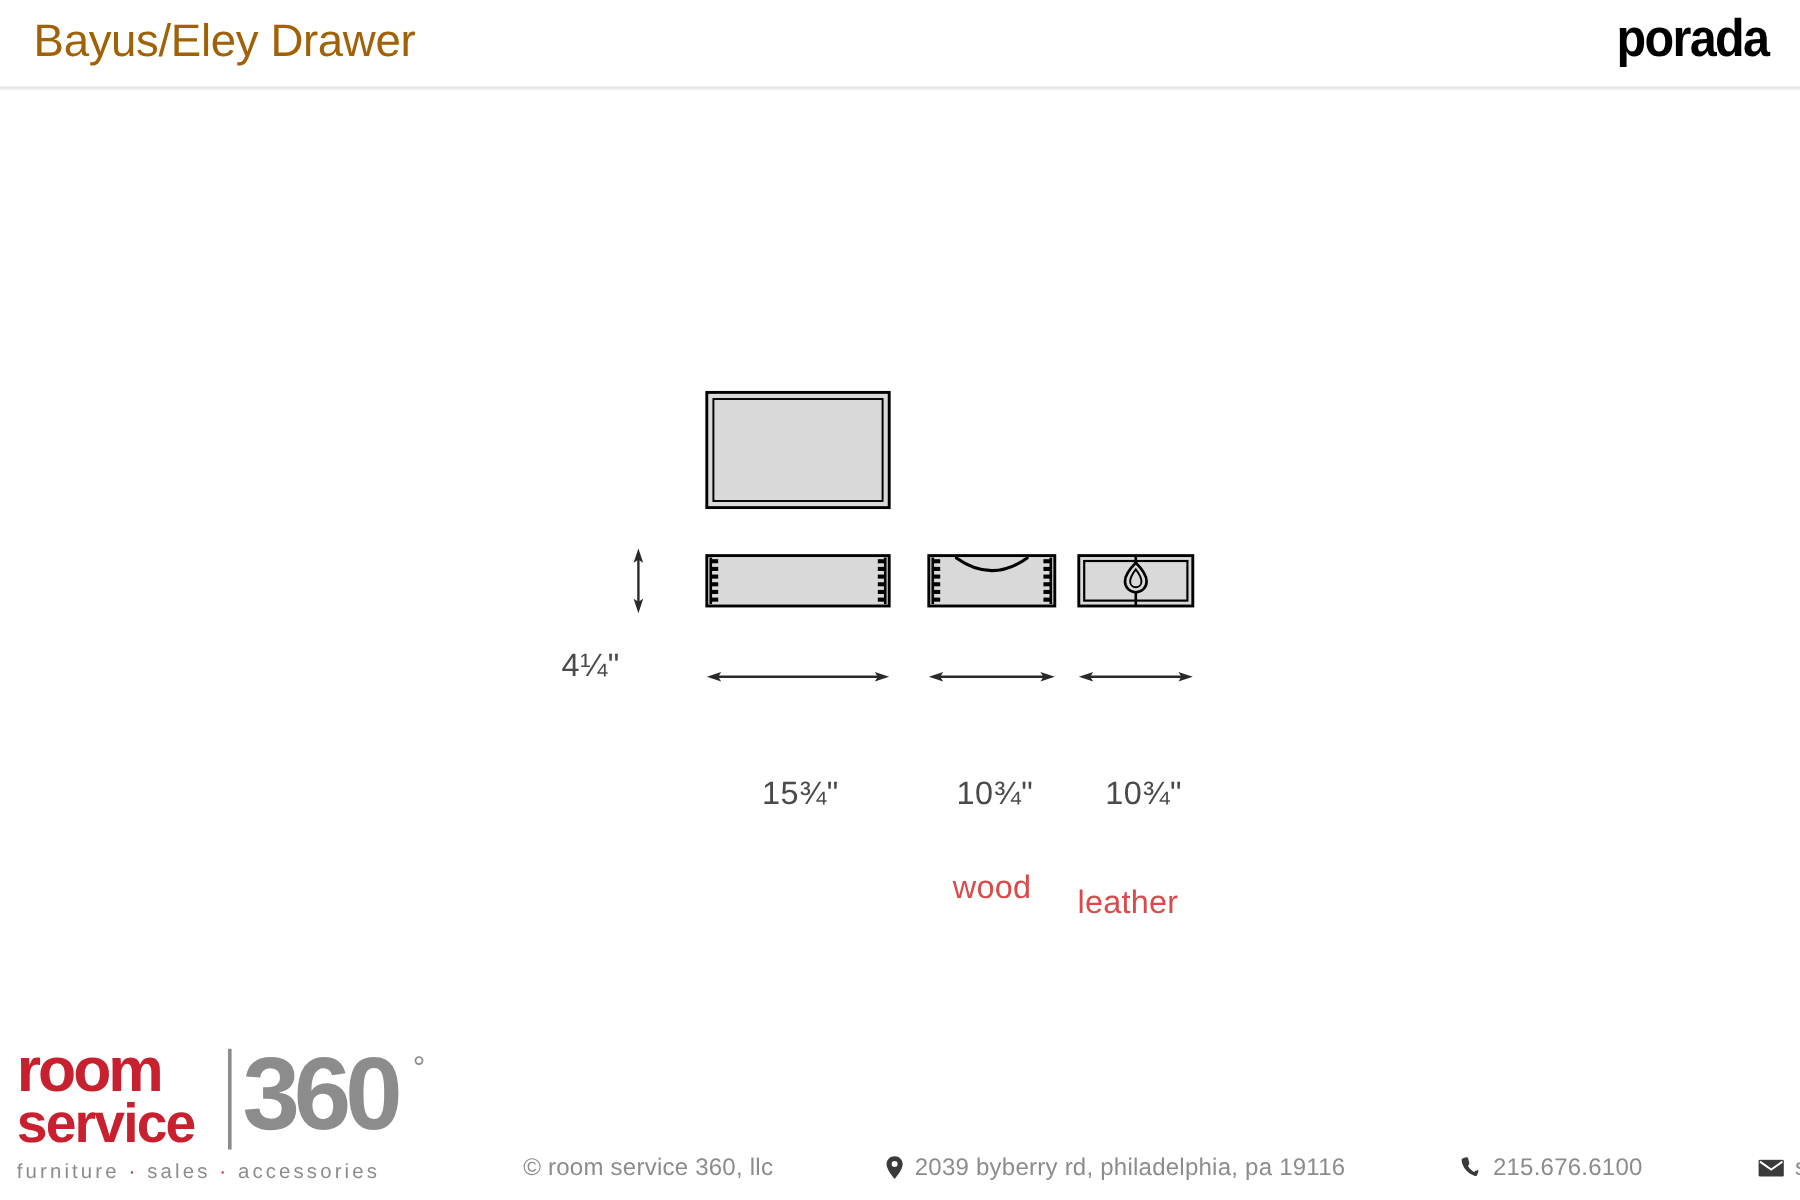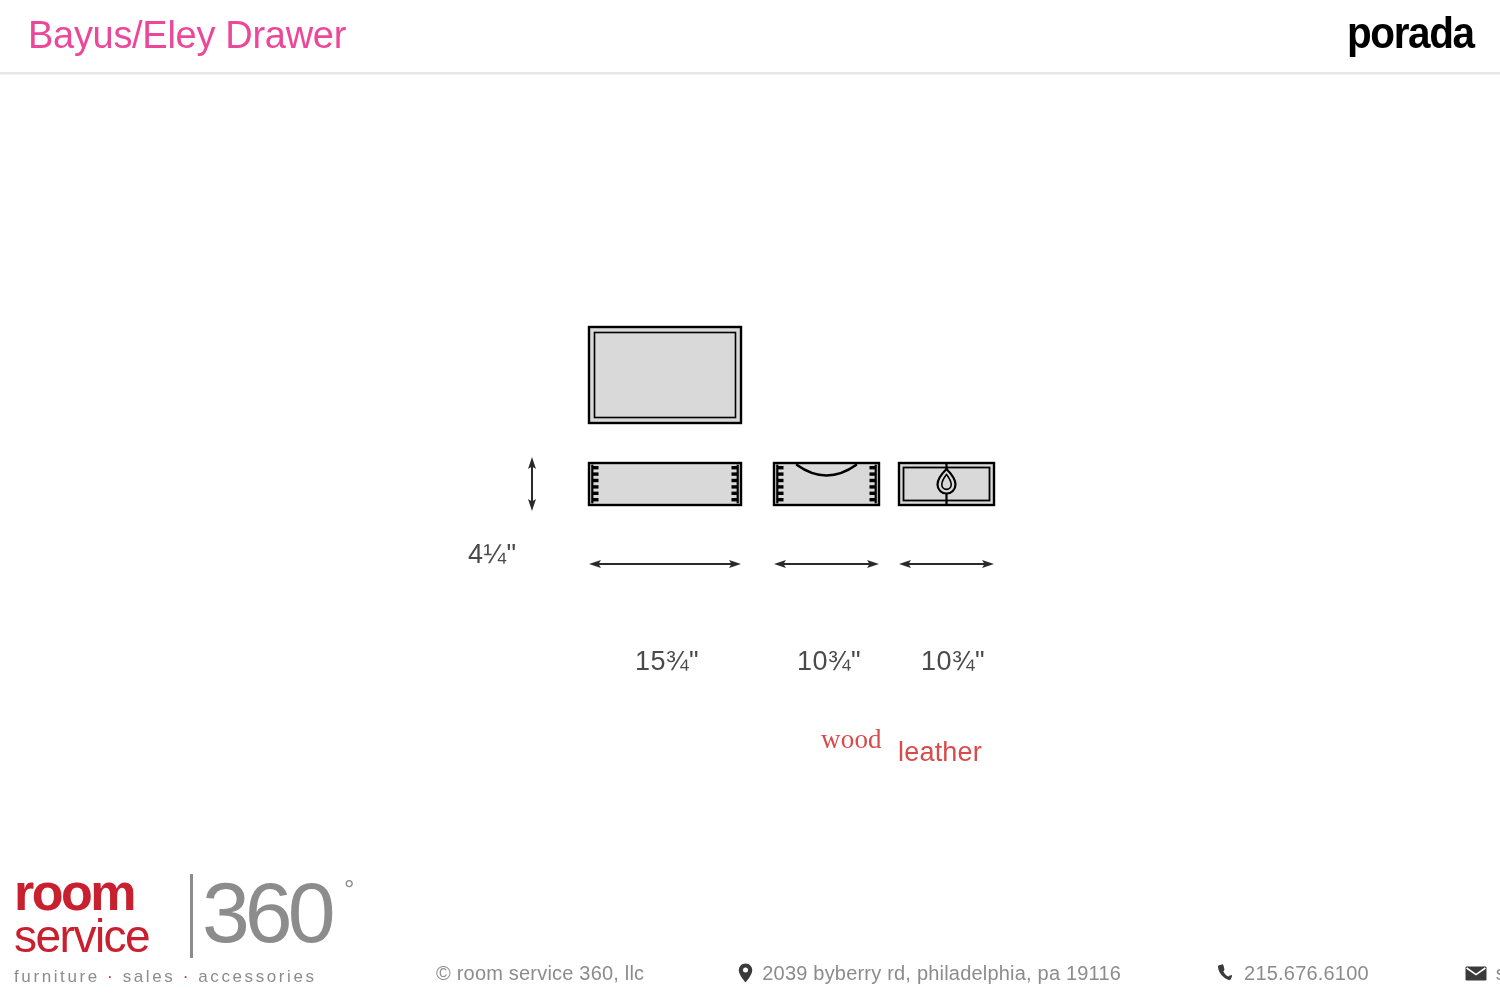--- a/index.html
+++ b/index.html
@@ -22,21 +22,21 @@
     left: 0; top: 0;
     width: 1500px;
     height: 73px;
   }
   #page-title {
     position: absolute;
     left: 28px;
     top: 14px;
     font-size: 38px;
     font-weight: 400;
-    color: #ec4899;
+    color: #a16207;
     letter-spacing: -0.3px;
     white-space: nowrap;
   }
   #brand-logo {
     position: absolute;
     right: 26px;
     top: 8px;
     font-size: 44px;
     font-weight: 700;
     color: #000000;
@@ -68,21 +68,21 @@
   
   .material-label {
     position: absolute;
     font-size: 27px;
     font-weight: 300;
     color: #d94a4a;
     font-family: "Liberation Sans", sans-serif;
     letter-spacing: 0.2px;
     white-space: nowrap;
   }
-  #label-wood  { left: 821px; top: 651px; font-family: Liberation Serif, serif; }
+  #label-wood  { left: 794px; top: 651px; }
   #label-leather { left: 898px; top: 664px; }
 
   
   .dim-text {
     position: absolute;
     font-size: 27px;
     font-weight: 400;
     color: #4a4a4a;
     white-space: nowrap;
     letter-spacing: 0.5px;
@@ -118,40 +118,40 @@
   #rs-room {
     font-size: 52px;
     font-weight: 700;
     color: #c8202e;
     letter-spacing: -2.5px;
     line-height: 44px;
     font-family: "Liberation Sans", sans-serif;
   }
   #rs-service {
     font-size: 46px;
-    font-weight: 400;
+    font-weight: 700;
     color: #c8202e;
     letter-spacing: -1.5px;
     line-height: 44px;
     font-family: "Liberation Sans", sans-serif;
   }
   #rs-divider {
     position: absolute;
     left: 176px;
     top: 4px;
     width: 3px;
     height: 84px;
     background: #8c8c8c;
   }
   #rs-360 {
     position: absolute;
     left: 188px;
     top: -4px;
     font-size: 86px;
-    font-weight: 400;
+    font-weight: 700;
     color: #8c8c8c;
     letter-spacing: -5px;
     line-height: 92px;
     font-family: "Liberation Sans", sans-serif;
   }
   #rs-degree {
     position: absolute;
     left: 330px;
     top: 4px;
     font-size: 26px;

